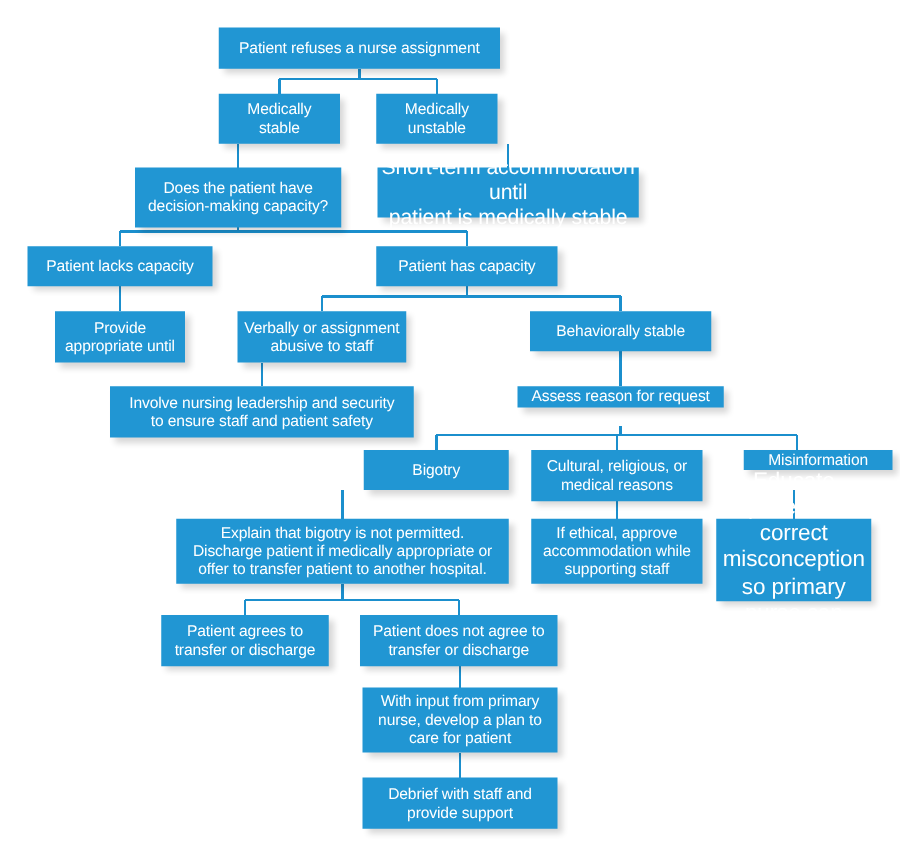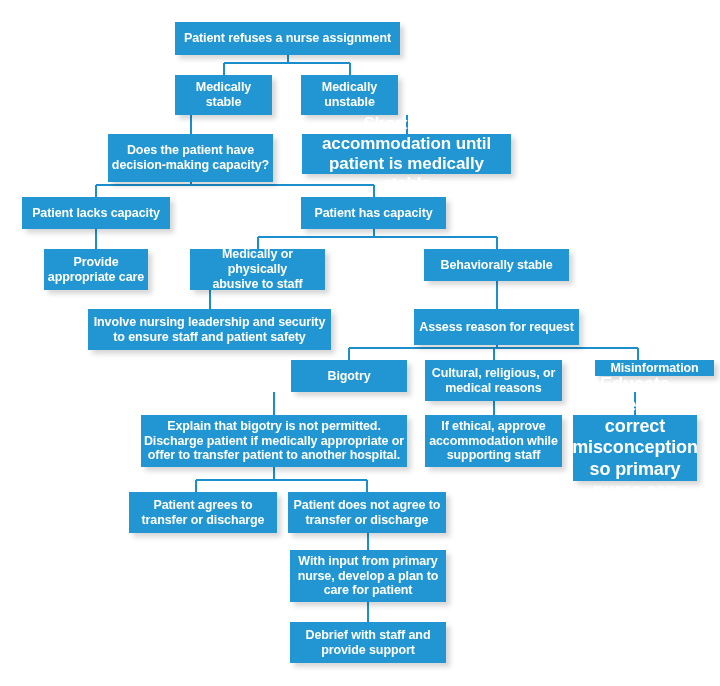--- a/index.html
+++ b/index.html
@@ -21,21 +21,21 @@
     top: 0;
     width: 720px;
     height: 686px;
     pointer-events: none;
   }
   .node {
     position: absolute;
     box-sizing: border-box;
     background: #2196d3;
     color: #ffffff;
-    font-weight: bold;
+    font-weight: normal;
     display: flex;
     align-items: center;
     justify-content: center;
     text-align: center;
     line-height: 1.18;
     padding: 3px 1px;
     box-shadow: 4px 4px 5px rgba(0,0,0,0.16);
     white-space: pre-line;
     letter-spacing: -0.1px;
   }
@@ -83,42 +83,42 @@
 stable</div>
       <div class="node" style="left: 301px; top: 75px; width: 97px; height: 40px; font-size: 12.5px; background: rgb(33, 150, 211); color: rgb(255, 255, 255);">Medically
 unstable</div>
       <div class="node" style="left: 108px; top: 134px; width: 165px; height: 48px; font-size: 12.5px; background: rgb(33, 150, 211); color: rgb(255, 255, 255);">Does the patient have
 decision-making capacity?</div>
       <div class="node" style="left: 302px; top: 134px; width: 209px; height: 40px; font-size: 17px; background: rgb(33, 150, 211); color: rgb(255, 255, 255);">Short-term accommodation until
 patient is medically stable</div>
       <div class="node" style="left: 22px; top: 197px; width: 148px; height: 32px; font-size: 12.5px; background: rgb(33, 150, 211); color: rgb(255, 255, 255);">Patient lacks capacity</div>
       <div class="node" style="left: 301px; top: 197px; width: 145px; height: 32px; font-size: 12.5px; background: rgb(33, 150, 211); color: rgb(255, 255, 255);">Patient has capacity</div>
       <div class="node" style="left: 44px; top: 249px; width: 104px; height: 41px; font-size: 12.5px; background: rgb(33, 150, 211); color: rgb(255, 255, 255);">Provide
-appropriate care</div>
-      <div class="node" style="left: 190px; top: 249px; width: 135px; height: 41px; font-size: 12.5px; background: rgb(33, 150, 211); color: rgb(255, 255, 255);">Medically or physically
+appropriate until</div>
+      <div class="node" style="left: 190px; top: 249px; width: 135px; height: 41px; font-size: 12.5px; background: rgb(33, 150, 211); color: rgb(255, 255, 255);">Verbally or assignment
 abusive to staff</div>
       <div class="node" style="left: 424px; top: 249px; width: 145px; height: 32px; font-size: 12.5px; background: rgb(33, 150, 211); color: rgb(255, 255, 255);">Behaviorally stable</div>
       <div class="node" style="left: 88px; top: 309px; width: 243px; height: 41px; font-size: 12.5px; background: rgb(33, 150, 211); color: rgb(255, 255, 255);">Involve nursing leadership and security
 to ensure staff and patient safety</div>
-      <div class="node" style="left: 414px; top: 309px; width: 165px; height: 36px; font-size: 12.5px; background: rgb(33, 150, 211); color: rgb(255, 255, 255);">Assess reason for request</div>
+      <div class="node" style="left: 414px; top: 309px; width: 165px; height: 17px; font-size: 12.5px; background: rgb(33, 150, 211); color: rgb(255, 255, 255);">Assess reason for request</div>
       <div class="node" style="left: 291px; top: 360px; width: 116px; height: 32px; font-size: 12.5px; background: rgb(33, 150, 211); color: rgb(255, 255, 255);">Bigotry</div>
       <div class="node" style="left: 425px; top: 360px; width: 137px; height: 41px; font-size: 12.5px; background: rgb(33, 150, 211); color: rgb(255, 255, 255);">Cultural, religious, or
 medical reasons</div>
       <div class="node" style="left: 595px; top: 360px; width: 119px; height: 16px; font-size: 12.5px; background: rgb(33, 150, 211); color: rgb(255, 255, 255);">Misinformation</div>
       <div class="node" style="left: 141px; top: 415px; width: 266px; height: 52px; font-size: 12.5px; background: rgb(33, 150, 211); color: rgb(255, 255, 255);">Explain that bigotry is not permitted.
 Discharge patient if medically appropriate or
 offer to transfer patient to another hospital.</div>
       <div class="node" style="left: 425px; top: 415px; width: 137px; height: 52px; font-size: 12.5px; background: rgb(33, 150, 211); color: rgb(255, 255, 255);">If ethical, approve
 accommodation while
 supporting staff</div>
       <div class="node" style="left: 573px; top: 415px; width: 124px; height: 66px; font-size: 18px; background: rgb(33, 150, 211); color: rgb(255, 255, 255);">Educate patient to
 correct misconception
 so primary nurse can
 provide care</div>
-      <div class="node" style="left: 129px; top: 492px; width: 148px; height: 41px; font-size: 12.5px; background: rgb(33, 150, 211); color: rgb(255, 255, 255); text-align: center;">Patient agrees to
+      <div class="node" style="left: 129px; top: 492px; width: 134px; height: 41px; font-size: 12.5px; background: rgb(33, 150, 211); color: rgb(255, 255, 255); text-align: center;">Patient agrees to
 transfer or discharge</div>
       <div class="node" style="left: 288px; top: 492px; width: 158px; height: 41px; font-size: 12.5px; background: rgb(33, 150, 211); color: rgb(255, 255, 255);">Patient does not agree to
 transfer or discharge</div>
       <div class="node" style="left: 290px; top: 550px; width: 156px; height: 52px; font-size: 12.5px; background: rgb(33, 150, 211); color: rgb(255, 255, 255);">With input from primary
 nurse, develop a plan to
 care for patient</div>
       <div class="node" style="left: 290px; top: 622px; width: 156px; height: 41px; font-size: 12.5px; background: rgb(33, 150, 211); color: rgb(255, 255, 255);">Debrief with staff and
 provide support</div>
     </div>
 </div>

